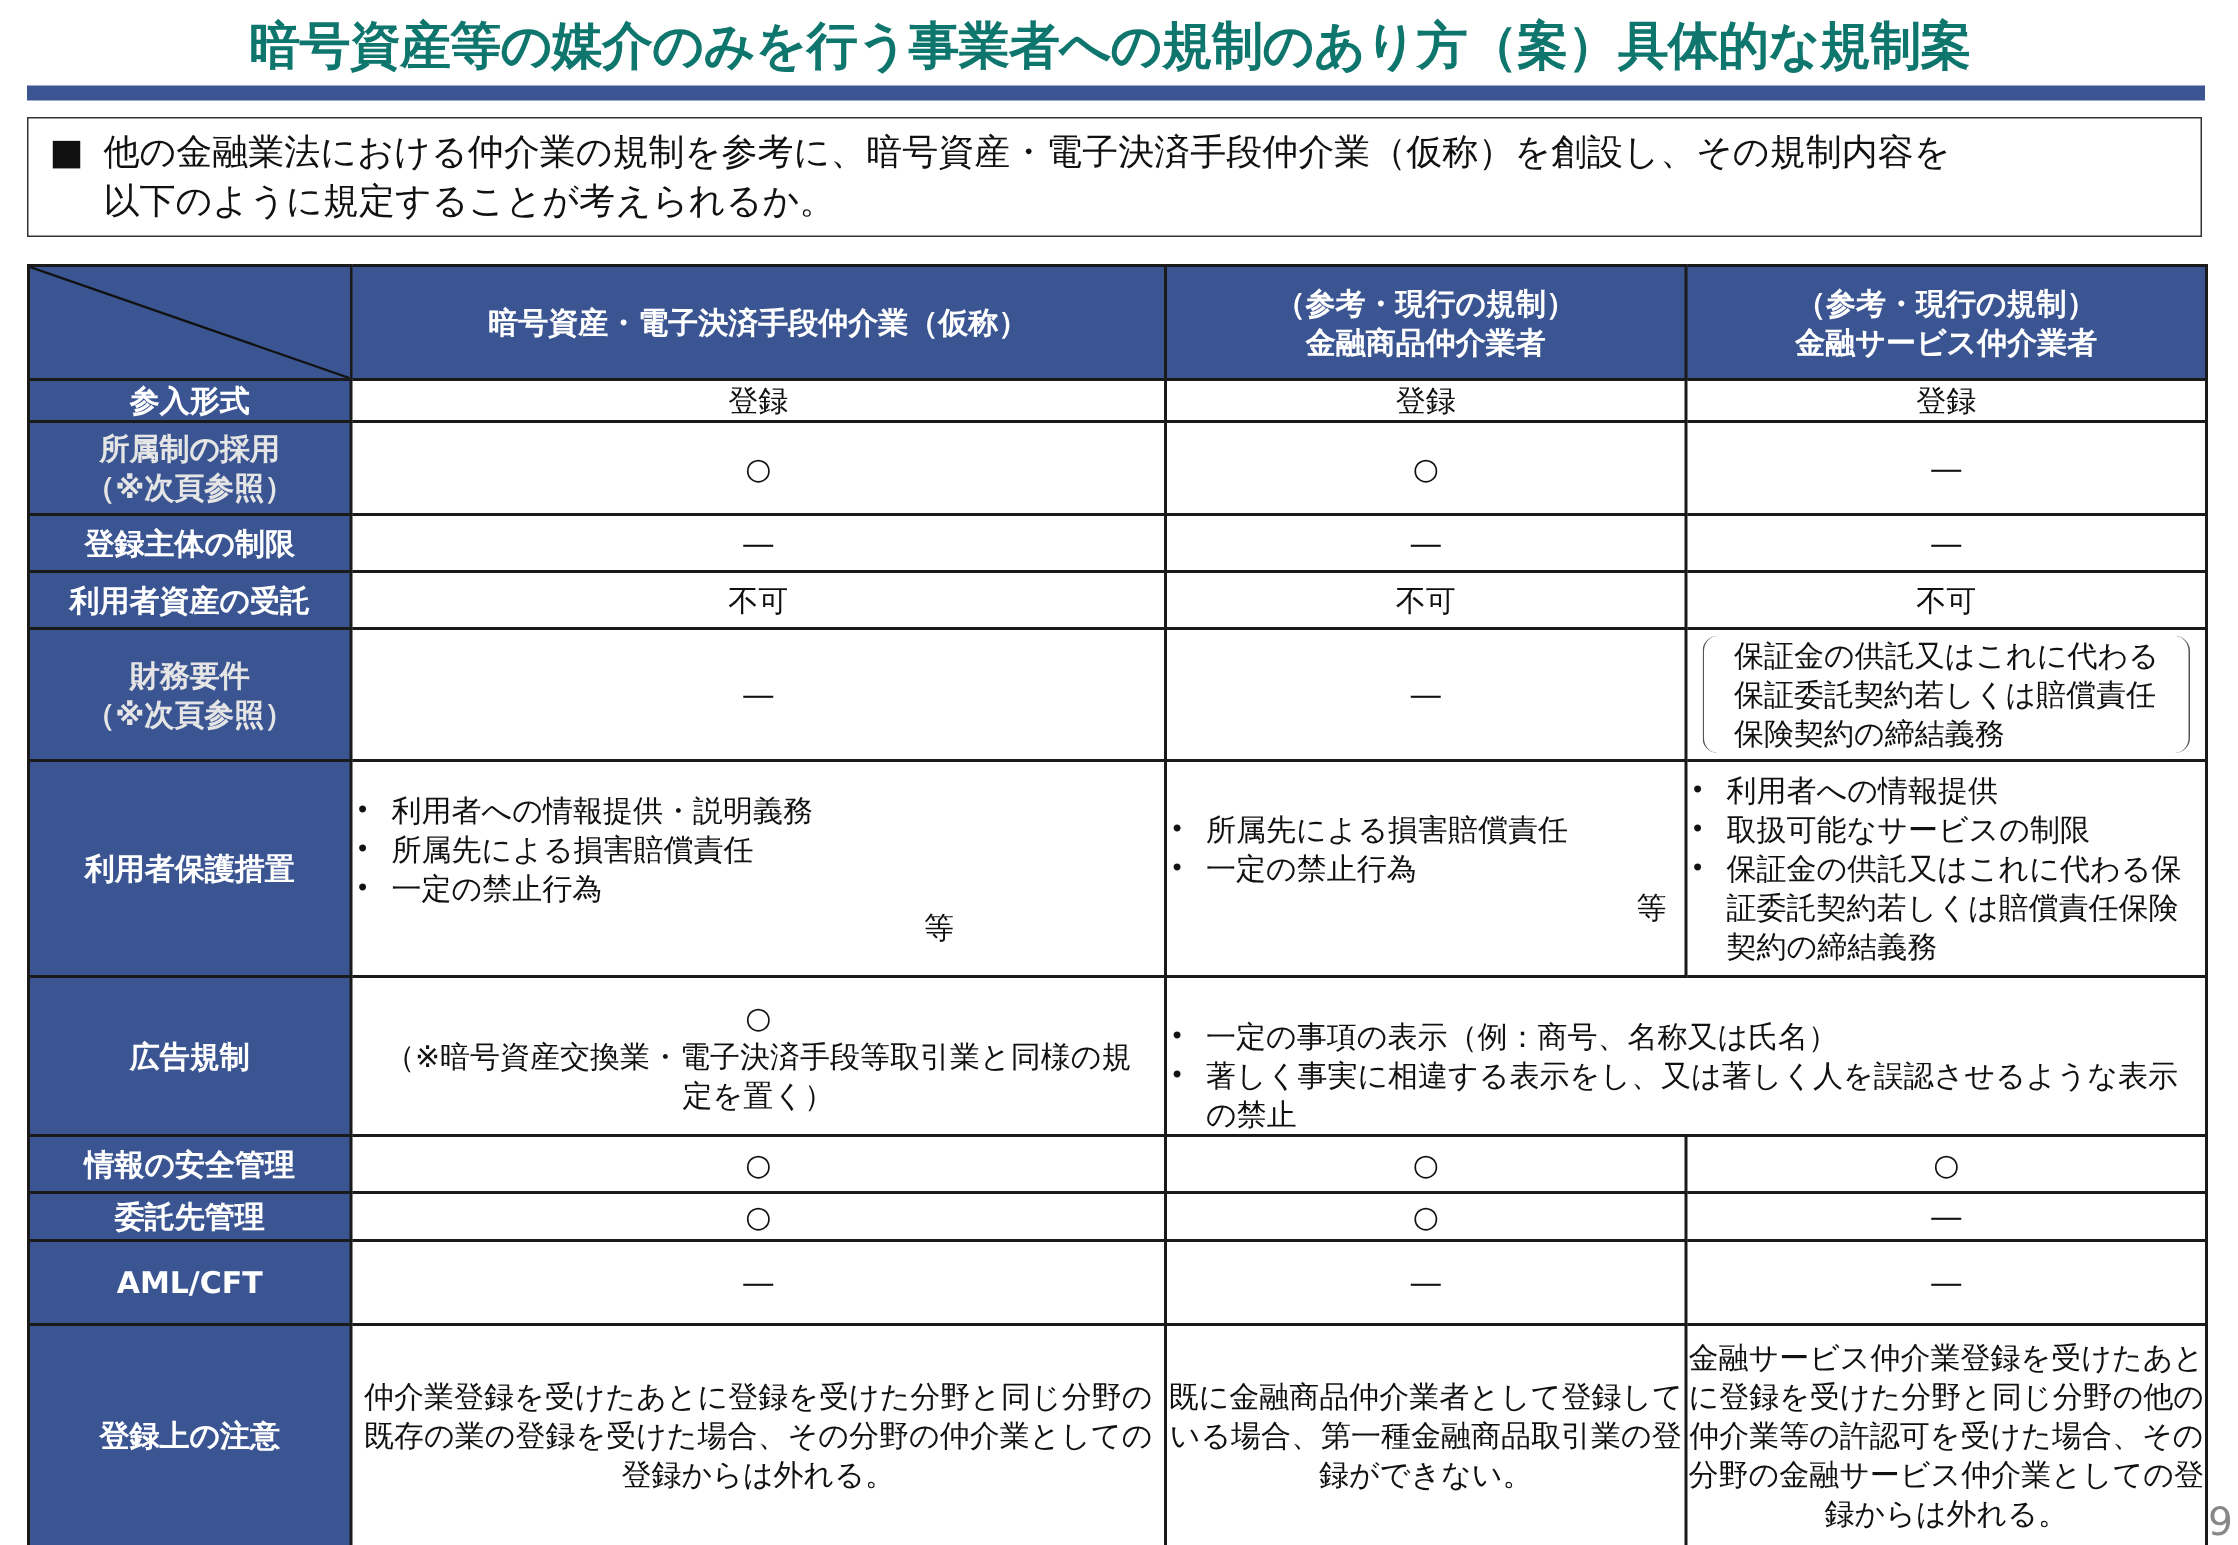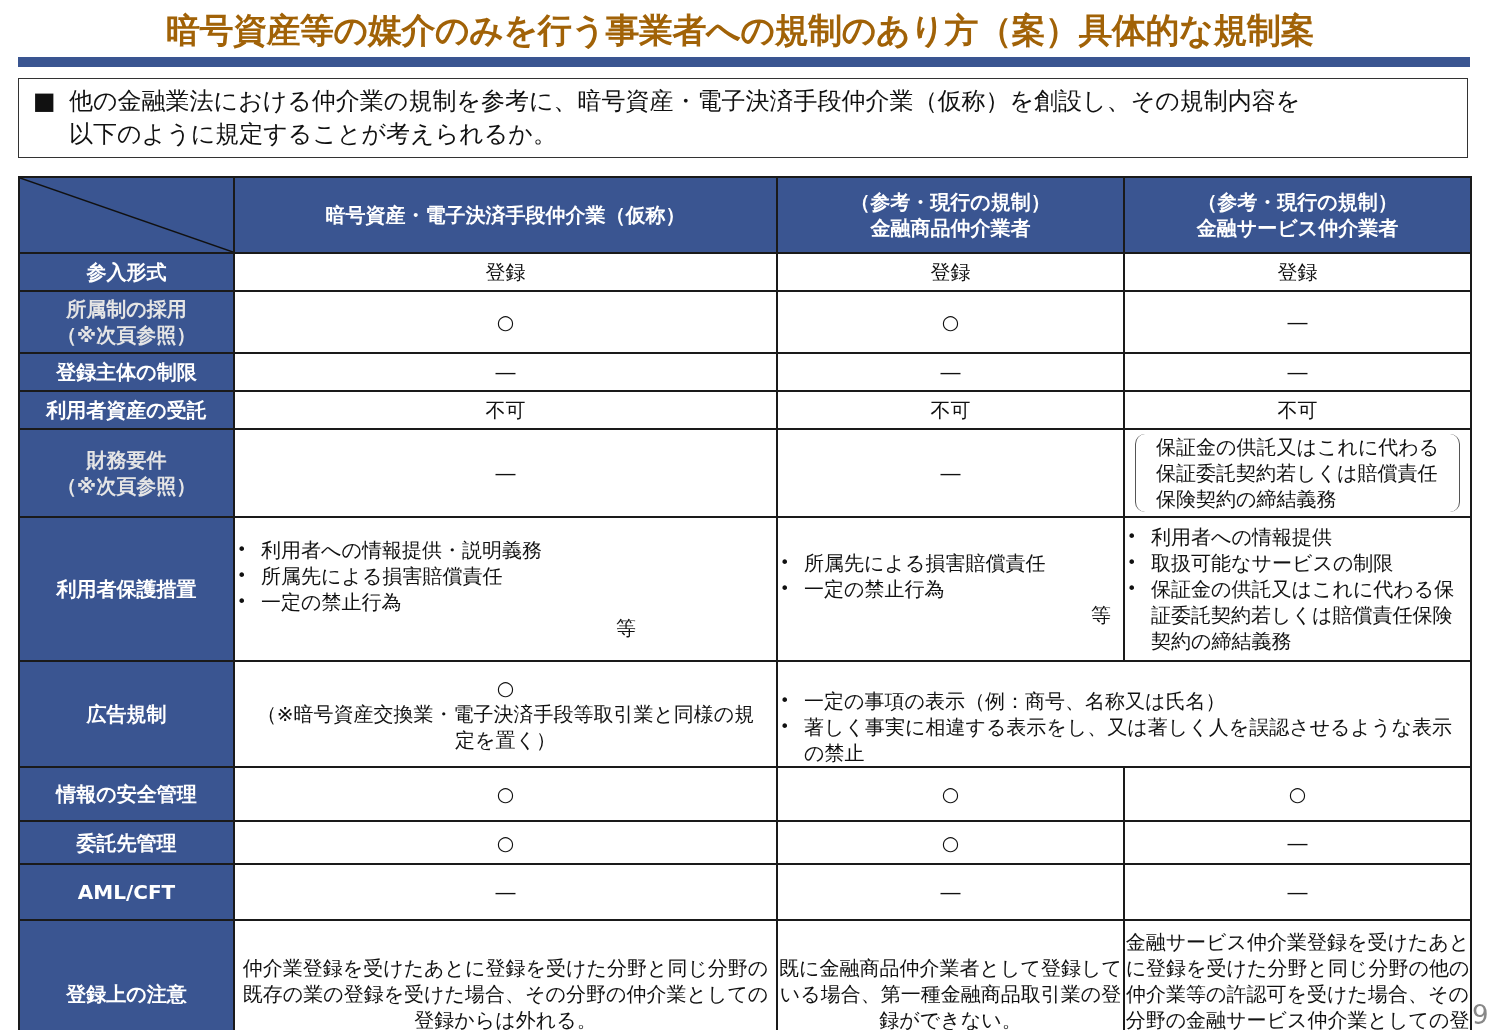--- a/index.html
+++ b/index.html
@@ -3,21 +3,21 @@
 <meta charset="utf-8">
 <style>
   html, body { margin: 0; padding: 0; background: #ffffff; }
   body {
     width: 1492px; height: 1030px; position: relative; overflow: hidden;
     font-family: "DejaVu Sans", "Liberation Sans", sans-serif;
     color: #111;
   }
   .title {
     position: absolute; left: 0; top: 8px; width: 1480px;
-    text-align: center; font-size: 34px; font-weight: bold; color: #a16207;
+    text-align: center; font-size: 34px; font-weight: bold; color: #0f766e;
     letter-spacing: -0.5px; white-space: nowrap;
   }
   .title-bar {
     position: absolute; left: 18px; top: 57px; width: 1452px; height: 10px;
     background: #3a5591;
   }
   .lead-box {
     position: absolute; left: 18px; top: 78px; width: 1450px; height: 80px;
     border: 1px solid #333; box-sizing: border-box;
     padding: 6px 10px 0 14px; font-size: 24px; line-height: 33px;
@@ -94,21 +94,21 @@
     <th class="hdr">
       <div>（参考・現行の規制）</div>
       <div>金融商品仲介業者</div>
     </th>
     <th class="hdr">
       <div>（参考・現行の規制）</div>
       <div>金融サービス仲介業者</div>
     </th>
   </tr>
 
-  <tr style="height:38px">
+  <tr style="height:28px">
     <td class="rowh">参入形式</td>
     <td class="val">登録</td>
     <td class="val">登録</td>
     <td class="val">登録</td>
   </tr>
 
   <tr style="height:62px">
     <td class="rowh muted">
       <div>所属制の採用</div>
       <div>（※次頁参照）</div>
@@ -181,28 +181,28 @@
       <div>（※暗号資産交換業・電子決済手段等取引業と同様の規定を置く）</div>
     </td>
     <td class="list" colspan="2" style="vertical-align:top; padding-top:26px;">
       <ul class="bul">
         <li>一定の事項の表示（例：商号、名称又は氏名）</li>
         <li>著しく事実に相違する表示をし、又は著しく人を誤認させるような表示の禁止</li>
       </ul>
     </td>
   </tr>
 
-  <tr style="height:54px">
+  <tr style="height:38px">
     <td class="rowh">情報の安全管理</td>
     <td class="val">○</td>
     <td class="val">○</td>
     <td class="val">○</td>
   </tr>
 
-  <tr style="height:43px">
+  <tr style="height:32px">
     <td class="rowh">委託先管理</td>
     <td class="val">○</td>
     <td class="val">○</td>
     <td class="val">―</td>
   </tr>
 
   <tr style="height:56px">
     <td class="rowh">AML/CFT</td>
     <td class="val">―</td>
     <td class="val">―</td>

